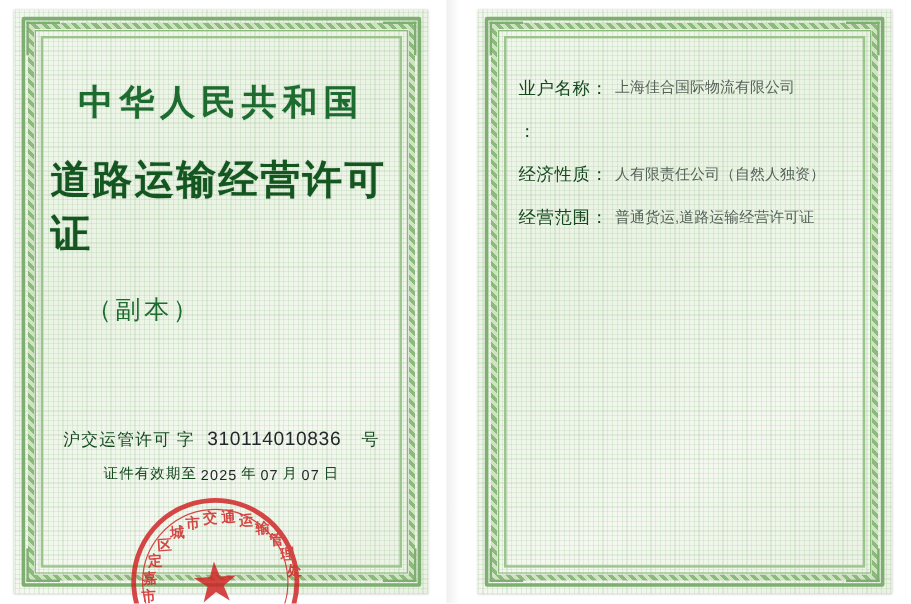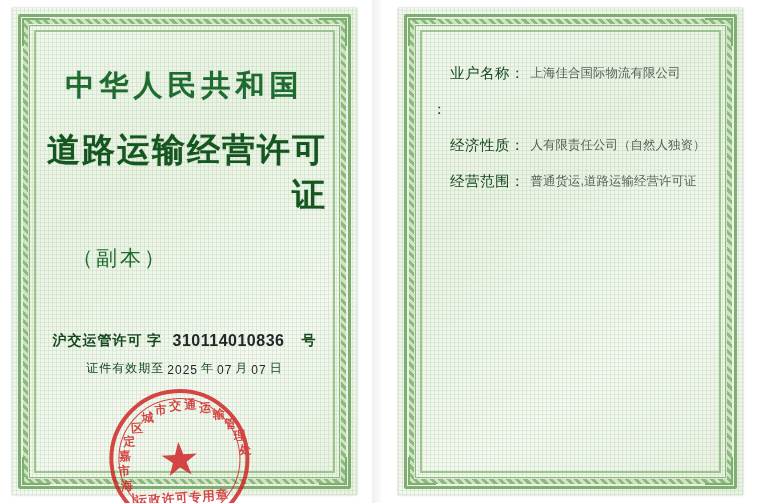--- a/index.html
+++ b/index.html
@@ -92,48 +92,47 @@
     text-align: center;
     font-family: "Liberation Serif", serif;
     font-size: 29px;
     font-weight: bold;
     letter-spacing: 5px;
     color: #1d6b2f;
     text-shadow: 0 0 1px rgba(20,90,40,0.35);
   }
   .title-main {
     margin-top: 22px;
-    text-align: right;
+    text-align: left;
     font-family: "Liberation Serif", serif;
     font-size: 33px;
     font-weight: bold;
     letter-spacing: 2px;
     color: #14561f;
     text-shadow: 0 0 1px rgba(10,70,25,0.4);
   }
   .title-sub {
     margin-top: 26px;
     text-align: left;
     font-family: "Liberation Serif", serif;
     font-size: 21px;
     letter-spacing: 3px;
     color: #1d6b2f;
     padding-left: 30px;
   }
 
   .number-row {
-    margin-top: 60px;
+    margin-top: 86px;
     display: flex;
     align-items: flex-end;
     justify-content: center;
     font-family: "Liberation Serif", serif;
     font-size: 14px;
     color: #15481f;
     letter-spacing: 1px;
-    font-weight: bold;
   }
   .number-row .lbl { white-space: nowrap; }
   .number-row .gap-zi { width: 24px; text-align: center; }
   .number-row .numval {
     font-family: "Liberation Sans", sans-serif;
     font-size: 16px;
     letter-spacing: 0.5px;
     color: #22282a;
     padding: 0 6px;
     min-width: 92px;
@@ -241,21 +240,20 @@
     align-items: flex-start;
     margin-bottom: 17px;
   }
   .field-label {
     font-family: "Liberation Serif", serif;
     font-size: 14.5px;
     color: #15481f;
     white-space: nowrap;
     flex: 0 0 auto;
     letter-spacing: 0.5px;
-    margin-left: 18px;
   }
   .field-label.sp1 { letter-spacing: 9px; padding-left: 2px; }
   .colon {
     font-family: "Liberation Serif", serif;
     font-size: 14.5px;
     color: #15481f;
     padding: 0 2px 0 0;
   }
   .field-value {
     flex: 1 1 auto;

